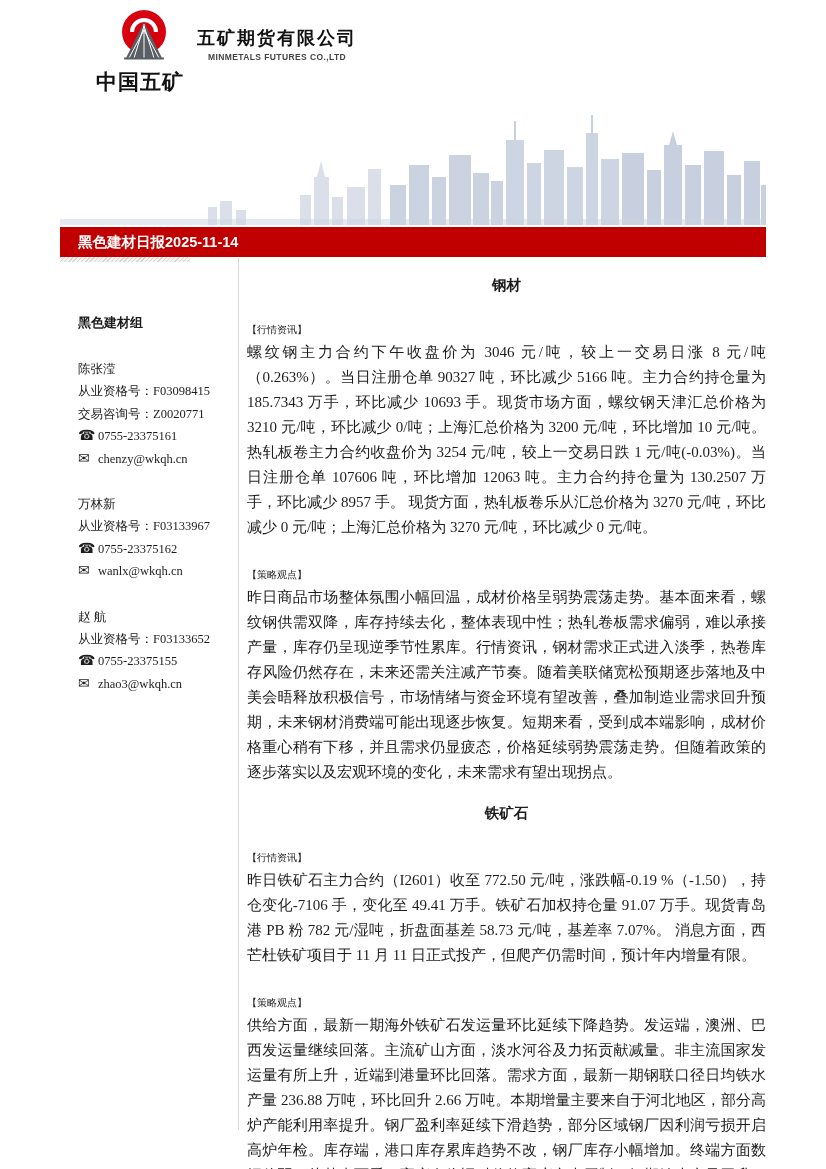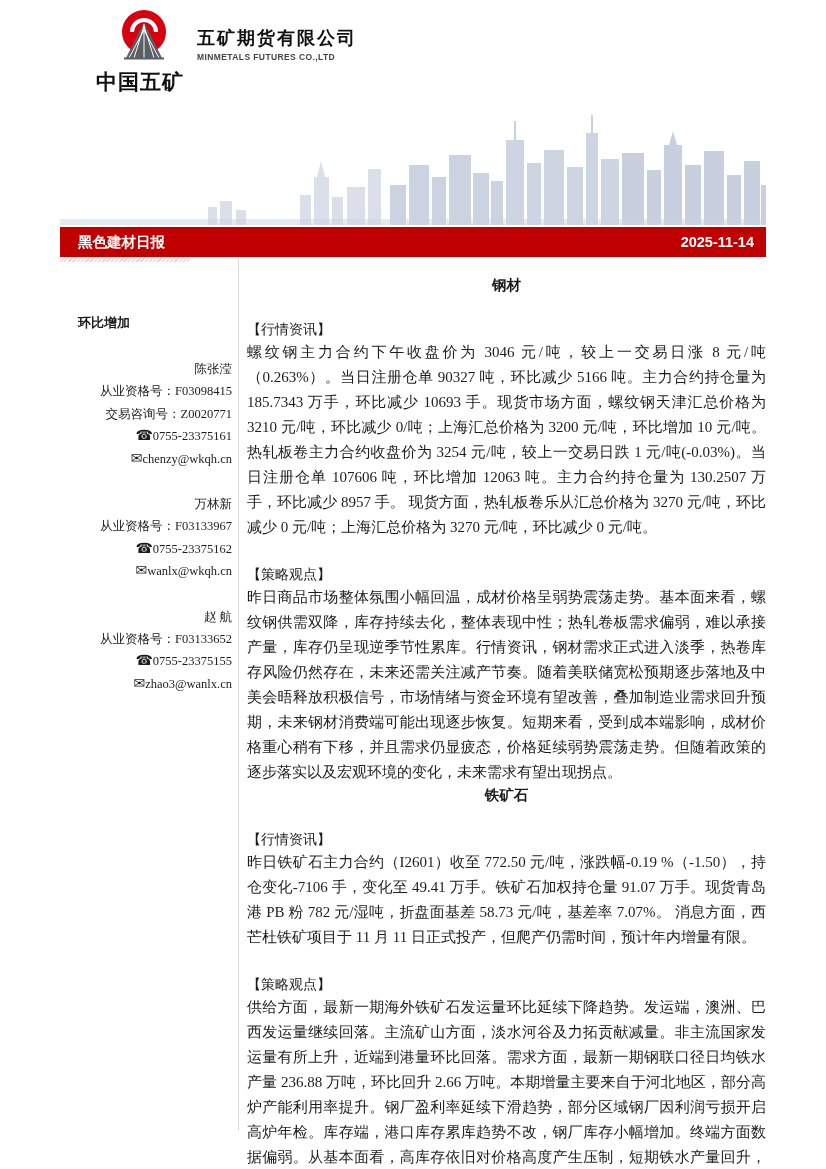--- a/index.html
+++ b/index.html
@@ -13,53 +13,53 @@
   }
   .page { position: relative; width: 826px; height: 1169px; background: #fff; }
 
   
   .header { position: absolute; left: 60px; top: 0; width: 706px; height: 227px; background: #fff; }
   .logo-block { position: absolute; left: 36px; top: 8px; width: 96px; text-align: left; z-index: 2; }
   .emblem { display: block; margin: 0 auto 2px auto; }
   .logo-text { font-family: "Liberation Sans", sans-serif; font-size: 21px; font-weight: bold; letter-spacing: 1px; color: #111; white-space: nowrap; }
   .company { position: absolute; left: 137px; top: 26px; z-index: 2; }
   .company-cn { font-family: "Liberation Sans", sans-serif; font-size: 18px; font-weight: bold; letter-spacing: 2px; color: #111; }
-  .company-en { font-family: "Liberation Sans", sans-serif; font-size: 8.5px; font-weight: bold; color: #444; letter-spacing: 0.4px; margin-top: 2px; }
+  .company-en { font-family: "Liberation Sans", sans-serif; font-size: 8.5px; font-weight: bold; color: #444; letter-spacing: 0.4px; margin-top: 2px; text-align: center; }
   .skyline { position: absolute; left: 0; bottom: 2px; width: 706px; height: 112px; z-index: 1; }
 
   
   .banner {
     position: absolute; left: 60px; top: 227px; width: 706px; height: 30px;
     background: #c00000;
-    display: flex; justify-content: space-between; align-items: center;
+    display: flex; align-items: center;
     padding: 0 12px 0 18px;
     color: #ffffff; font-family: "Liberation Sans", sans-serif;
     font-weight: bold; font-size: 14.5px;
   }
   .strip {
     position: absolute; left: 60px; top: 257px; width: 130px; height: 5px;
     background: repeating-linear-gradient(135deg, #d6d6d6 0 1px, #f4f4f4 1px 3px);
   }
 
   
   .cols { position: absolute; left: 60px; top: 258px; width: 706px; height: 900px; }
   .divider { position: absolute; left: 178px; top: 0; width: 1px; height: 872px; background: #d9d9d9; }
 
   .sidebar { position: absolute; left: 0; top: 0; width: 172px; padding-left: 18px; font-size: 12.5px; }
   .team-title { margin-top: 56px; font-weight: bold; font-size: 13px; }
   .contacts { margin-top: 26px; }
-  .contact { margin-bottom: 23px; text-align: right; }
+  .contact { margin-bottom: 23px; }
   .c-row { line-height: 22.4px; white-space: nowrap; }
   .c-name { line-height: 22.4px; }
   .c-icon { display: inline-block; width: 20px; font-size: 14px; }
 
   .main { position: absolute; left: 187px; top: 0; width: 519px; }
-  .section-title { text-align: center; font-weight: bold; font-size: 14.5px; line-height: 20px; }
+  .section-title { text-align: center; font-weight: bold; font-size: 14.5px; margin-top: 18px; line-height: 20px; }
   .section-title.first { margin-top: 17px; }
-  .blk-label { margin-top: 25px; font-size: 14px; line-height: 20px; }
+  .blk-label { margin-top: 25px; font-size: 10px; line-height: 20px; }
   .blk-text { margin-top: 0; font-size: 15px; line-height: 25px; text-align: justify; }
 </style>
 </head>
 <body>
 
 <div class="page">
 
   <div class="header">
     <div class="logo-block">
       <svg class="emblem" width="54" height="58" viewBox="0 0 54 58">
@@ -128,21 +128,21 @@
 
   <div class="banner">
     <span>黑色建材日报</span>
     <span>2025-11-14</span>
   </div>
   <div class="strip"></div>
 
   <div class="cols">
 
     <aside class="sidebar">
-      <div class="team-title">环比增加</div>
+      <div class="team-title">黑色建材组</div>
       <div class="contacts">
 
         <div class="contact">
           <div class="c-name">陈张滢</div>
           <div class="c-row">从业资格号：F03098415</div>
           <div class="c-row">交易咨询号：Z0020771</div>
           <div class="c-row"><span class="c-icon">☎</span><span>0755-23375161</span></div>
           <div class="c-row"><span class="c-icon">✉</span><span>chenzy@wkqh.cn</span></div>
         </div>
 
@@ -151,21 +151,21 @@
           <div class="c-name">万林新</div>
           <div class="c-row">从业资格号：F03133967</div>
           <div class="c-row"><span class="c-icon">☎</span><span>0755-23375162</span></div>
           <div class="c-row"><span class="c-icon">✉</span><span>wanlx@wkqh.cn</span></div>
         </div>
 
         <div class="contact">
           <div class="c-name">赵 航</div>
           <div class="c-row">从业资格号：F03133652</div>
           <div class="c-row"><span class="c-icon">☎</span><span>0755-23375155</span></div>
-          <div class="c-row"><span class="c-icon">✉</span><span>zhao3@wanlx.cn</span></div>
+          <div class="c-row"><span class="c-icon">✉</span><span>zhao3@wkqh.cn</span></div>
         </div>
 
       </div>
     </aside>
 
     <div class="divider"></div>
 
     <main class="main">
 
       <section>

